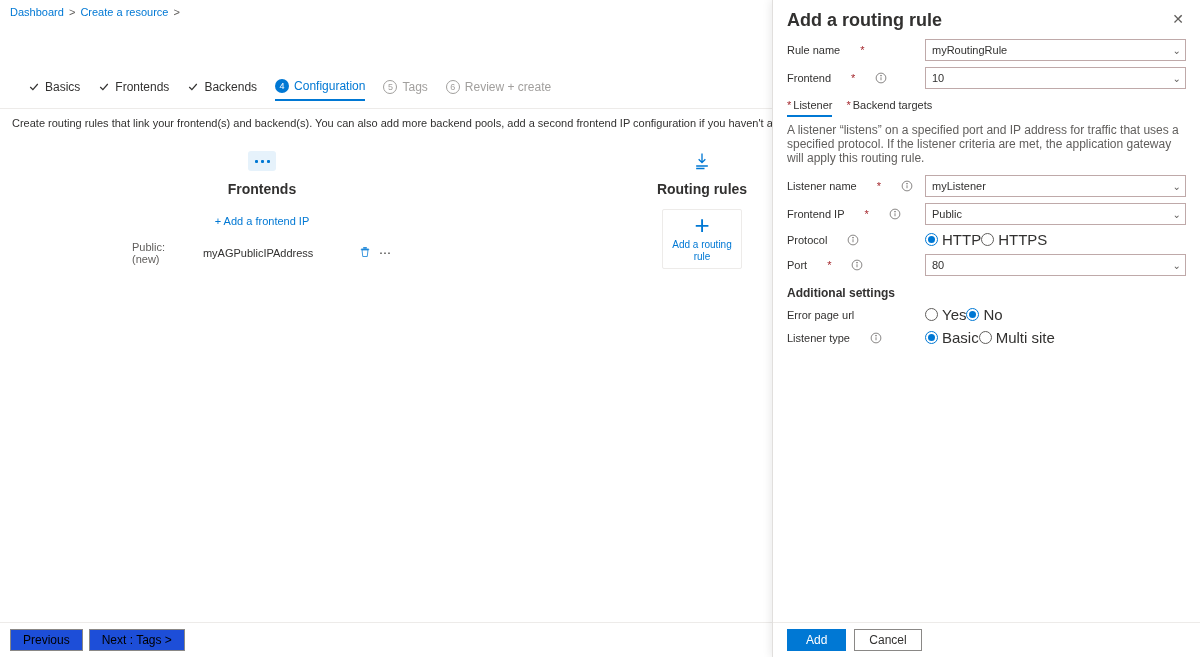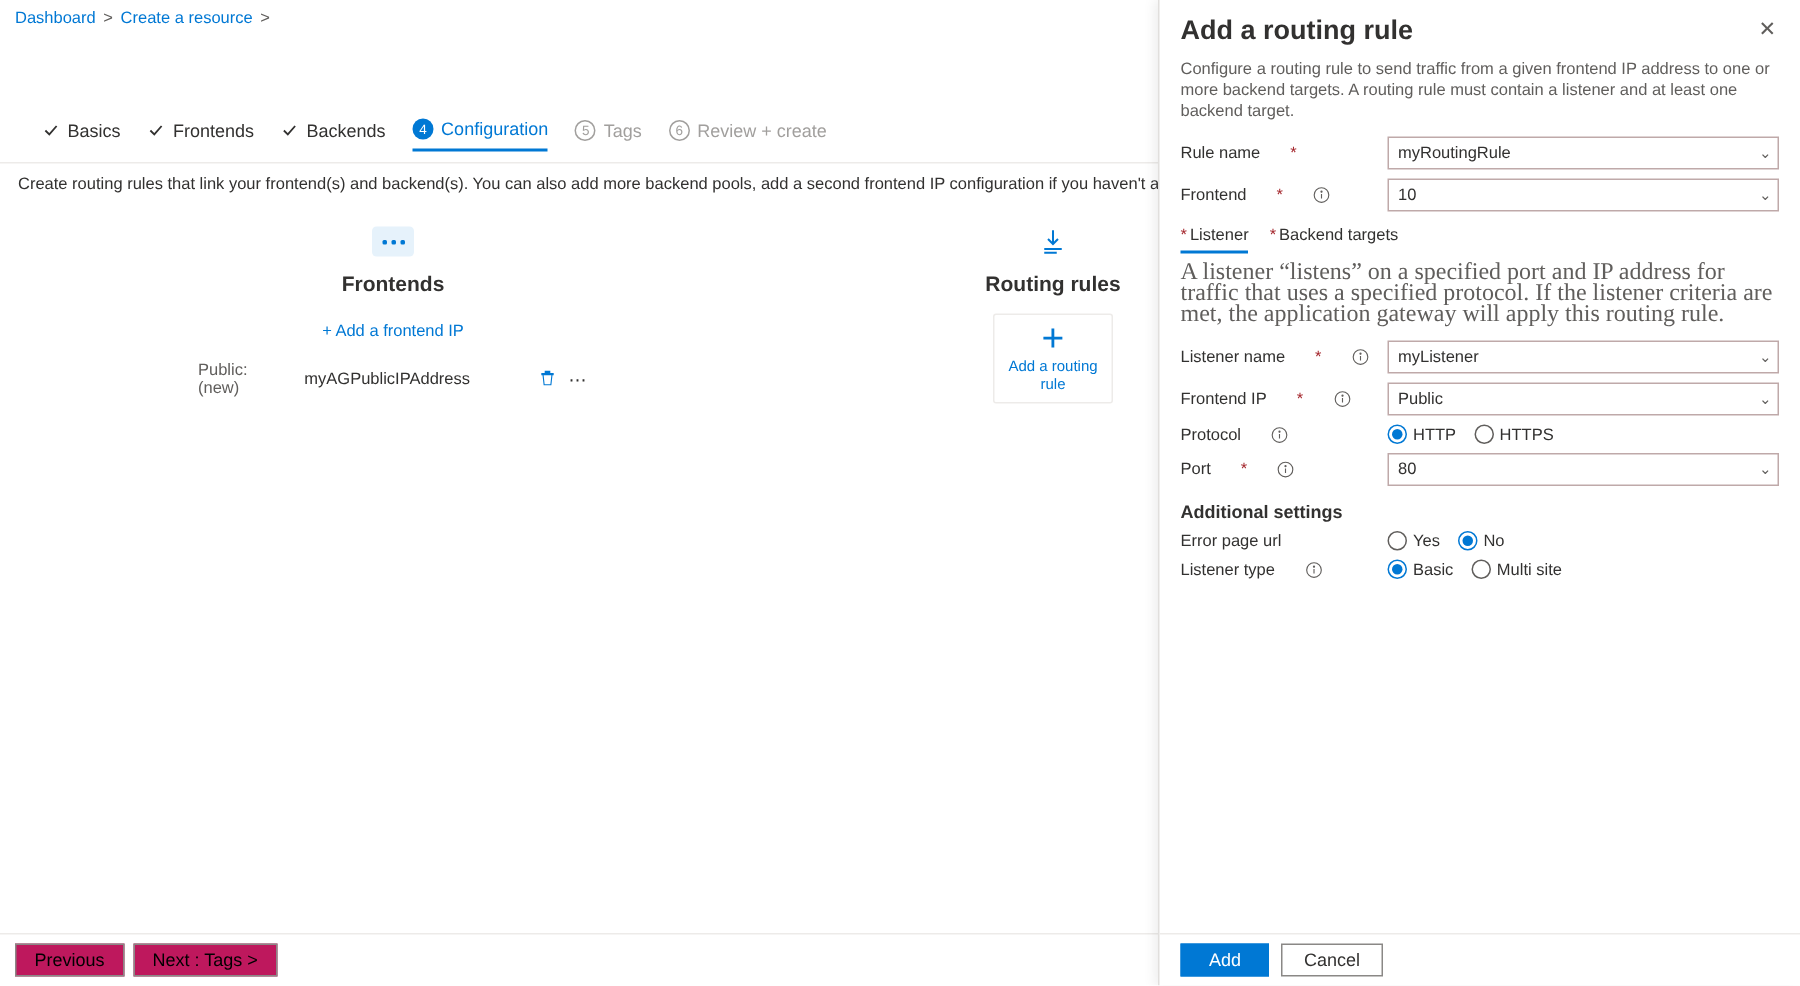--- a/index.html
+++ b/index.html
@@ -180,21 +180,21 @@
     right: 0;
     border-top: 1px solid var(--border-light);
     padding: 6px 10px;
     display: flex;
     gap: 6px;
     background: #fff;
   }
   .footer button {
     font-family: inherit;
     font-size: 12px;
-    background: #be185d;
+    background: #1d4ed8;
     border: 1px solid #8a8886;
     padding: 3px 12px;
     cursor: pointer;
   }
 
   
   .panel {
     position: absolute;
     top: 0;
     right: 0;
@@ -289,32 +289,31 @@
     cursor: pointer;
     color: var(--text);
   }
   .subtab.active {
     color: var(--text);
     border-bottom: 2px solid var(--link);
   }
   .subtab .marker { color: #a4262c; margin-right: 2px; }
 
   .sub-desc {
-    font-size: 16px;
+    font-size: 12px;
     color: var(--text-light);
     line-height: 14px;
     margin-bottom: 10px;
-    font-family: Liberation Serif, serif;
   }
 
   .radio-row {
     display: flex;
     align-items: center;
-    gap: 12px;
-    font-size: 11px;
+    gap: 0;
+    font-size: 15px;
   }
   .radio {
     display: inline-flex;
     align-items: center;
     gap: 4px;
     cursor: pointer;
   }
   .radio .outer {
     width: 13px; height: 13px; border: 1px solid #605e5c; border-radius: 50%;
     display:inline-flex; align-items:center; justify-content:center;
@@ -458,21 +457,20 @@
     <button>Previous</button>
     <button>Next : Tags &gt;</button>
   </div>
 
   <div class="panel">
     <div class="panel-header">
       <div class="panel-title">Add a routing rule</div>
       <div class="panel-close">✕</div>
     </div>
     <div class="panel-body">
-      <div class="panel-desc">Configure a routing rule to send traffic from a given frontend IP address to one or more backend targets. A routing rule must contain a listener and at least one backend target.</div>
 
       <div class="form-row">
         <div class="form-label">
           <span>Rule name</span>
             <span class="req">*</span>
         </div>
         <div class="field-select">
           <span>myRoutingRule</span>
           <span class="chev">⌄</span>
         </div>

